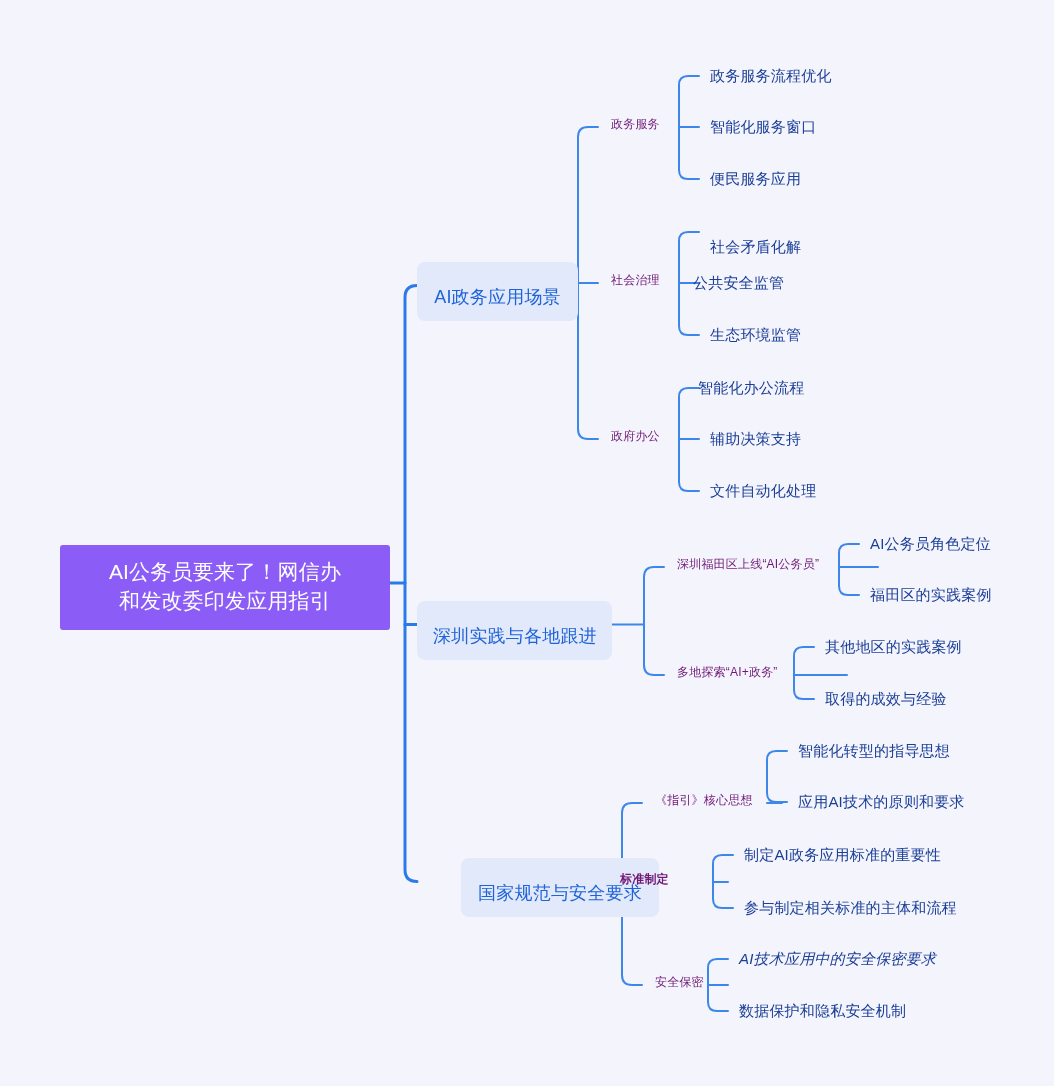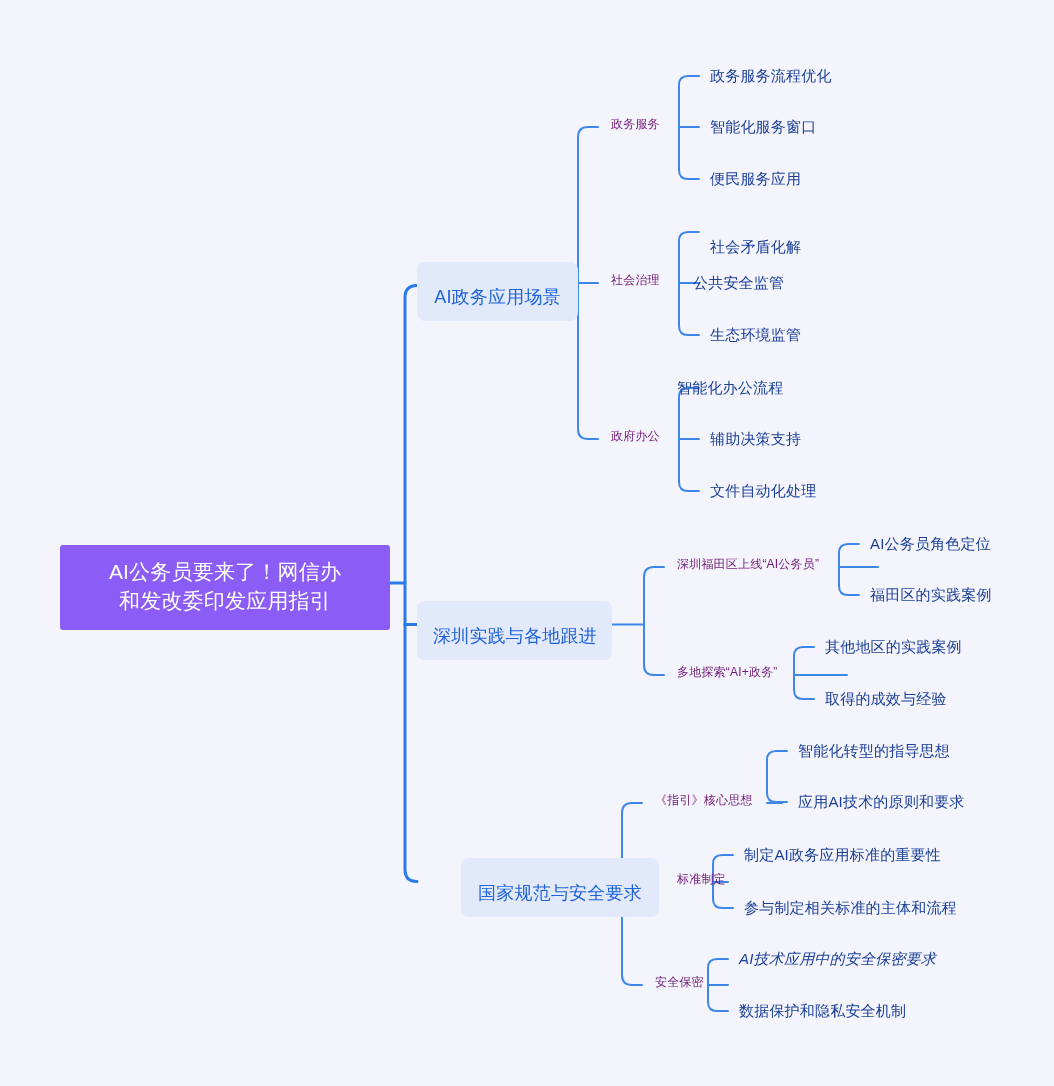--- a/index.html
+++ b/index.html
@@ -108,34 +108,34 @@
       <div class="node lvl2" style="left: 417px; top: 262px; min-width: 161px; width: 161px;">AI政务应用场景</div>
       <div class="node lvl3" style="left: 610px; top: 114px; min-width: 68px;">政务服务</div>
       <div class="node lvl4" style="left: 709px; top: 64px; min-width: 118px;">政务服务流程优化</div>
       <div class="node lvl4" style="left: 709px; top: 115px; min-width: 105px;">智能化服务窗口</div>
       <div class="node lvl4" style="left: 709px; top: 167px; min-width: 92px;">便民服务应用</div>
       <div class="node lvl3" style="left: 610px; top: 270px; min-width: 68px;">社会治理</div>
       <div class="node lvl4" style="left: 709px; top: 220px; min-width: 92px; margin-top: 15px;">社会矛盾化解</div>
       <div class="node lvl4" style="left: 692px; top: 271px; min-width: 92px;">公共安全监管</div>
       <div class="node lvl4" style="left: 709px; top: 323px; min-width: 92px;">生态环境监管</div>
       <div class="node lvl3" style="left: 610px; top: 426px; min-width: 68px;">政府办公</div>
-      <div class="node lvl4" style="left: 676px; top: 376px; min-width: 105px;">智能化办公流程</div>
+      <div class="node lvl4" style="left: 697px; top: 376px; min-width: 105px;">智能化办公流程</div>
       <div class="node lvl4" style="left: 709px; top: 427px; min-width: 92px;">辅助决策支持</div>
       <div class="node lvl4" style="left: 709px; top: 479px; min-width: 105px;">文件自动化处理</div>
       <div class="node lvl2" style="left: 417px; top: 601px; min-width: 195px; width: 195px;">深圳实践与各地跟进</div>
       <div class="node lvl3" style="left: 676px; top: 554px; min-width: 196px;">深圳福田区上线“AI公务员”</div>
       <div class="node lvl4" style="left: 869px; top: 532px; min-width: 122px;">AI公务员角色定位</div>
       <div class="node lvl4" style="left: 869px; top: 583px; min-width: 122px;">福田区的实践案例</div>
       <div class="node lvl3" style="left: 676px; top: 662px; min-width: 165px;">多地探索“AI+政务”</div>
       <div class="node lvl4" style="left: 824px; top: 635px; min-width: 135px;">其他地区的实践案例</div>
       <div class="node lvl4" style="left: 824px; top: 687px; min-width: 122px;">取得的成效与经验</div>
       <div class="node lvl2" style="left: 417px; top: 858px; min-width: 198px; width: 198px; margin-left: 44px;">国家规范与安全要求</div>
       <div class="node lvl3" style="left: 654px; top: 790px; min-width: 122px;">《指引》核心思想</div>
       <div class="node lvl4" style="left: 797px; top: 739px; min-width: 148px;">智能化转型的指导思想</div>
       <div class="node lvl4" style="left: 797px; top: 790px; min-width: 162px;">应用AI技术的原则和要求</div>
-      <div class="node lvl3" style="left: 676px; top: 869px; min-width: 68px;">标准制定</div>
+      <div class="node lvl3" style="left: 619px; top: 869px; min-width: 68px; font-weight: bold;">标准制定</div>
       <div class="node lvl4" style="left: 743px; top: 843px; min-width: 188px;">制定AI政务应用标准的重要性</div>
       <div class="node lvl4" style="left: 743px; top: 896px; min-width: 202px;">参与制定相关标准的主体和流程</div>
       <div class="node lvl3" style="left: 654px; top: 972px; min-width: 68px;">安全保密</div>
       <div class="node lvl4" style="left: 738px; top: 947px; min-width: 194px; font-style: italic;">AI技术应用中的安全保密要求</div>
       <div class="node lvl4" style="left: 738px; top: 999px; min-width: 168px;">数据保护和隐私安全机制</div>
     </div>
 </div>
 
 </body></html>

